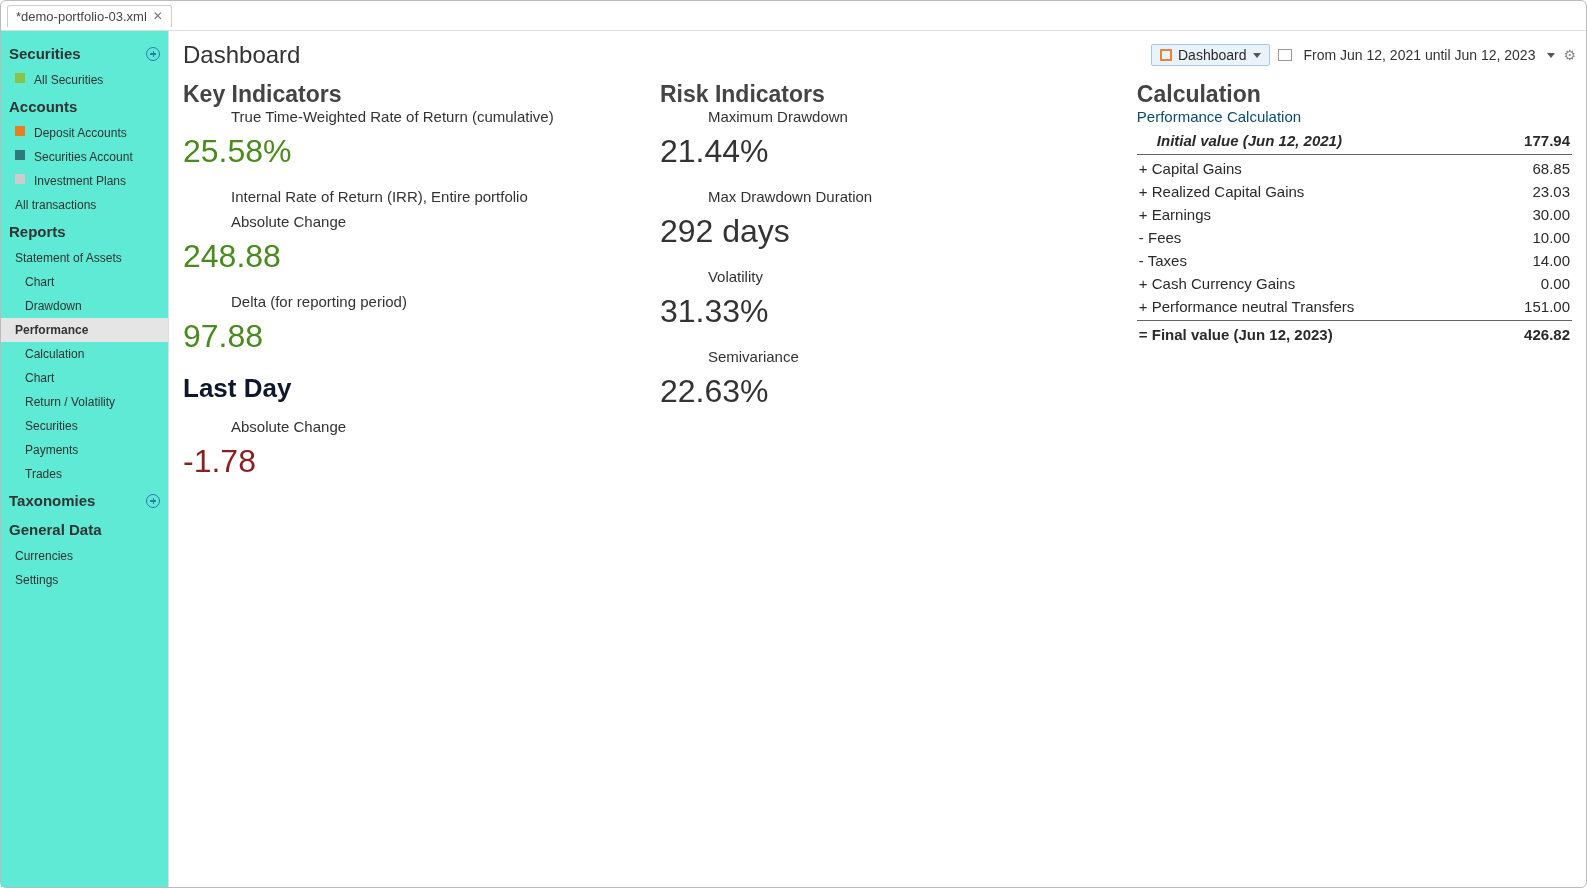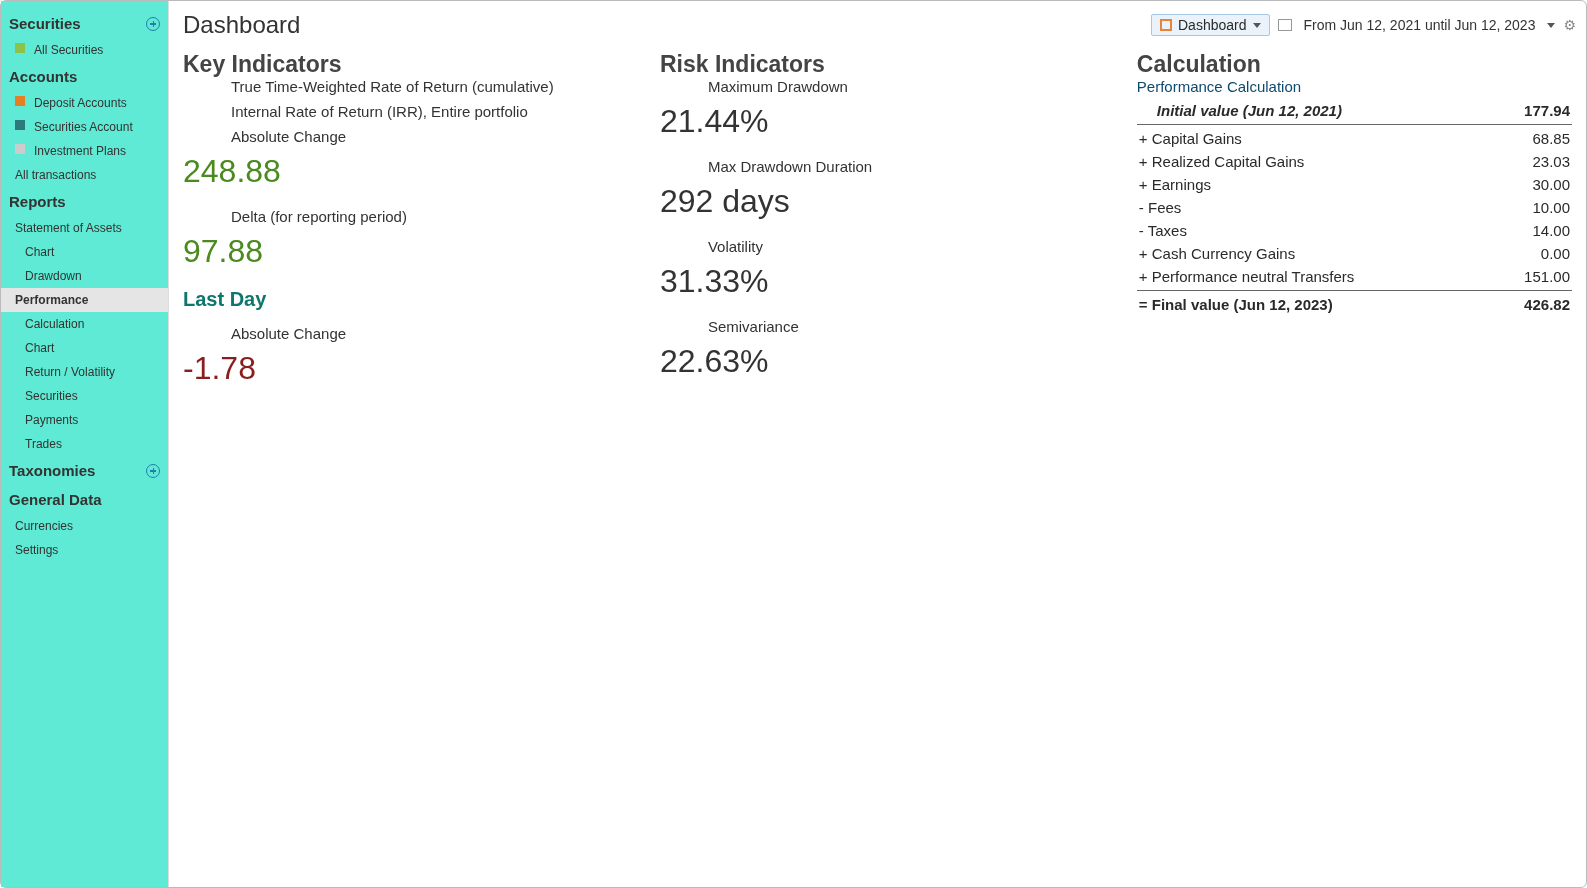--- a/index.html
+++ b/index.html
@@ -188,23 +188,23 @@
   }
   .metric-value {
     font-size: 32px;
     font-weight: 400;
     color: #333;
     margin-bottom: 18px;
   }
   .metric-value.green { color: #4a8a1e; }
   .metric-value.red { color: #8a1e1e; }
   .subsection-title {
-    font-size: 20px;
+    font-size: 26px;
     font-weight: 600;
-    color: #0f766e;
+    color: #0f172a;
     margin-top: 4px;
     margin-bottom: 14px;
   }
   
   .calc-sub {
     font-size: 15px;
     color: #0c4a6e;
     margin-bottom: 4px;
   }
   .calc-table {
@@ -223,20 +223,26 @@
     border-top: 1px solid #666;
     margin: 2px 0;
   }
   .calc-row.indent .label { padding-left: 18px; font-style: italic; }
 </style>
 </head>
 <body>
 
 <div class="window">
 
+  <div class="tabbar">
+    <div class="tab">
+      <span>*demo-portfolio-03.xml</span>
+      <span class="close">✕</span>
+    </div>
+  </div>
 
   <div class="body">
 
     <div class="sidebar">
 
       <div class="side-section-header">
         <span>Securities</span>
         <span class="plus-circle"></span>
       </div>
       <div class="side-item">
@@ -328,20 +334,21 @@
           <span class="gear-icon">⚙</span>
         </div>
       </div>
 
       <div class="content">
 
         <div class="column col-key">
           <div class="section-title">Key Indicators</div>
 
           <div class="metric-label">True Time-Weighted Rate of Return (cumulative)</div>
+          <div class="metric-value green">25.58%</div>
 
           <div class="metric-label">Internal Rate of Return (IRR), Entire portfolio</div>
 
           <div class="metric-label">Absolute Change</div>
           <div class="metric-value green">248.88</div>
 
           <div class="metric-label">Delta (for reporting period)</div>
           <div class="metric-value green">97.88</div>
 
           <div class="subsection-title">Last Day</div>

